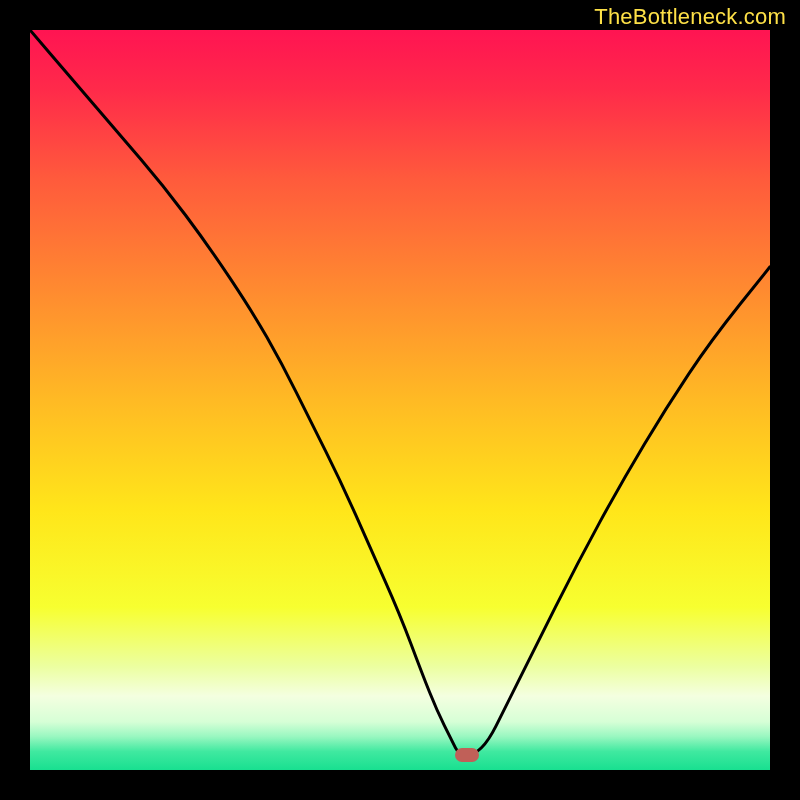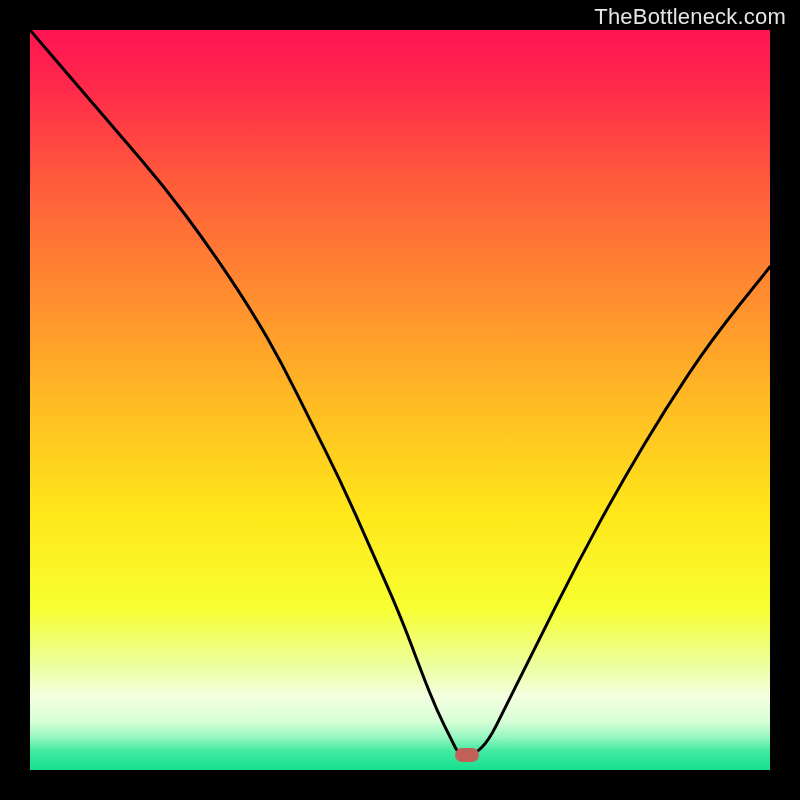--- a/index.html
+++ b/index.html
@@ -14,21 +14,21 @@
   .frame {
     position: relative;
     width: 800px;
     height: 800px;
     background: #000;
   }
   .watermark {
     position: absolute;
     top: 4px;
     right: 14px;
-    color: #e5e5e5;
+    color: #fde047;
     font-size: 22px;
     font-weight: 400;
     letter-spacing: 0.2px;
     z-index: 10;
   }
   .plot-area {
     position: absolute;
     left: 30px;
     top: 30px;
     width: 740px;

